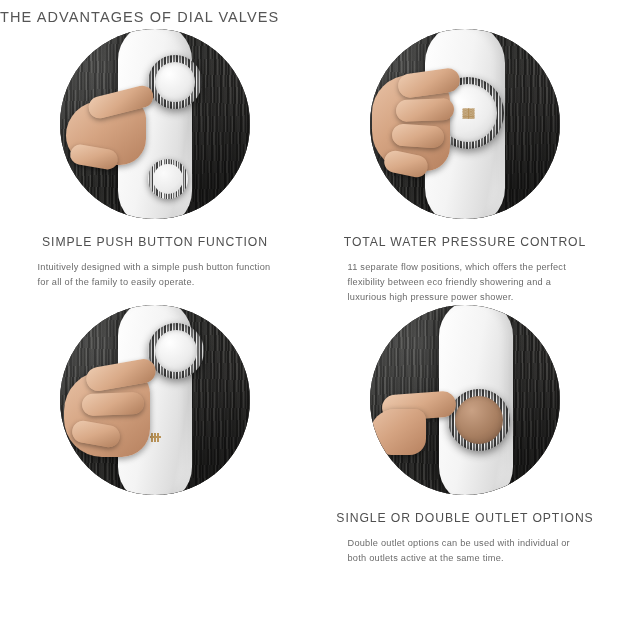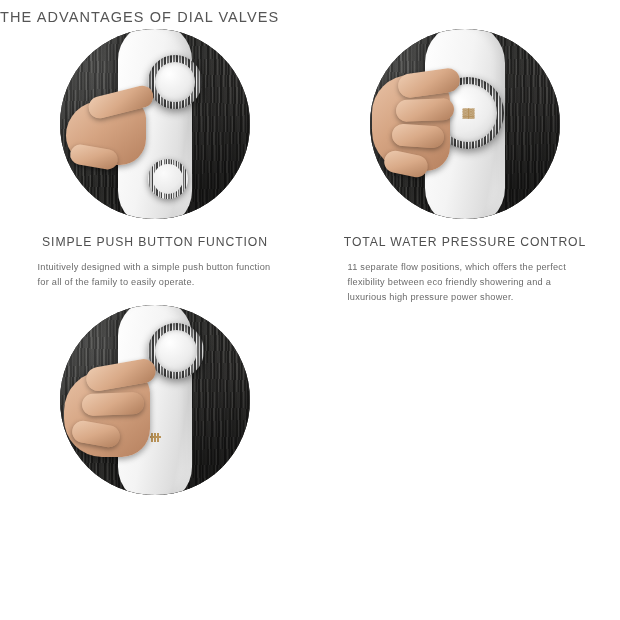--- a/index.html
+++ b/index.html
@@ -242,15 +242,30 @@
           </div>
           <div class="gold-mark" style="left:90px;top:128px;"></div>
           <div class="hand" style="width:86px;height:86px;left:4px;top:66px;border-radius:40px 22px 28px 38px;"></div>
           <div class="finger" style="width:70px;height:24px;left:26px;top:58px;transform:rotate(-10deg);"></div>
           <div class="finger" style="width:62px;height:22px;left:22px;top:88px;transform:rotate(-2deg);"></div>
           <div class="finger" style="width:48px;height:22px;left:12px;top:118px;transform:rotate(10deg);"></div>
         </div>
       </div>
     </div>
 
+    <div class="cell">
+      <div class="photo-wrap">
+        <div class="photo">
+          <div class="wood"></div>
+          <div class="plate" style="left:56%;"></div>
+          <div class="dial" style="width:62px;height:62px;left:78px;top:84px;">
+            <div class="cap bronze"></div>
+          </div>
+          <div class="finger" style="width:74px;height:26px;left:12px;top:88px;transform:rotate(-4deg);"></div>
+          <div class="hand" style="width:56px;height:46px;left:0px;top:104px;border-radius:30px 14px 20px 26px;"></div>
+        </div>
+      </div>
+      <div class="caption-title">SINGLE OR DOUBLE OUTLET OPTIONS</div>
+      <div class="caption-body">Double outlet options can be used with individual or both outlets active at the same time.</div>
+    </div>
 
   </div>
 </div>
 
 </body></html>

